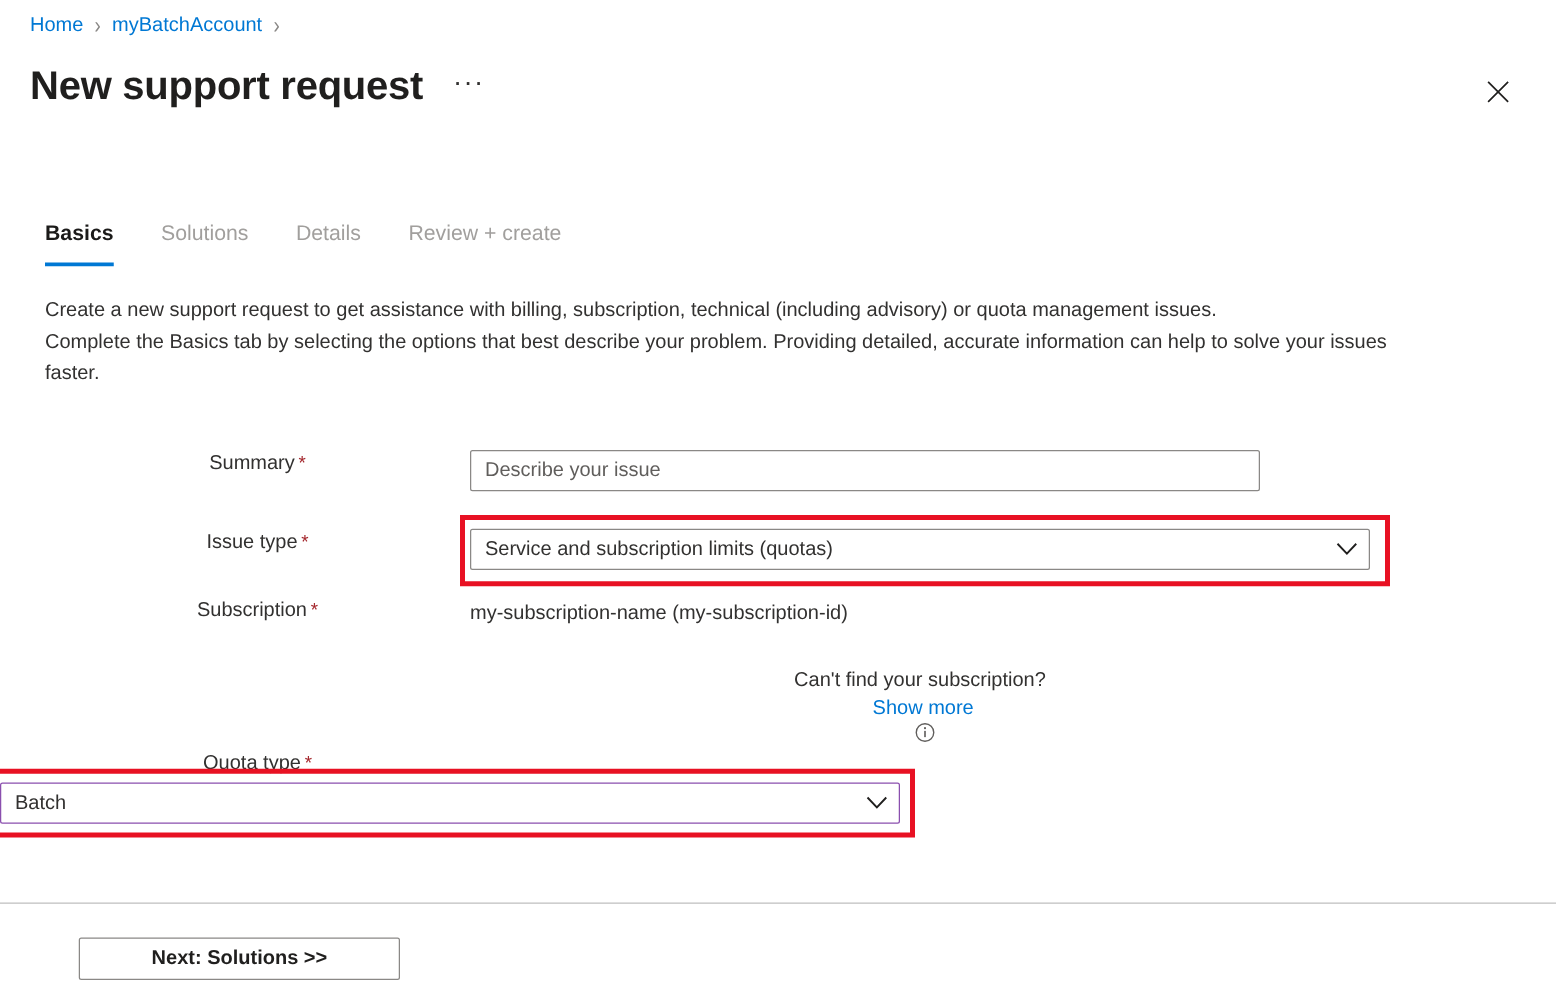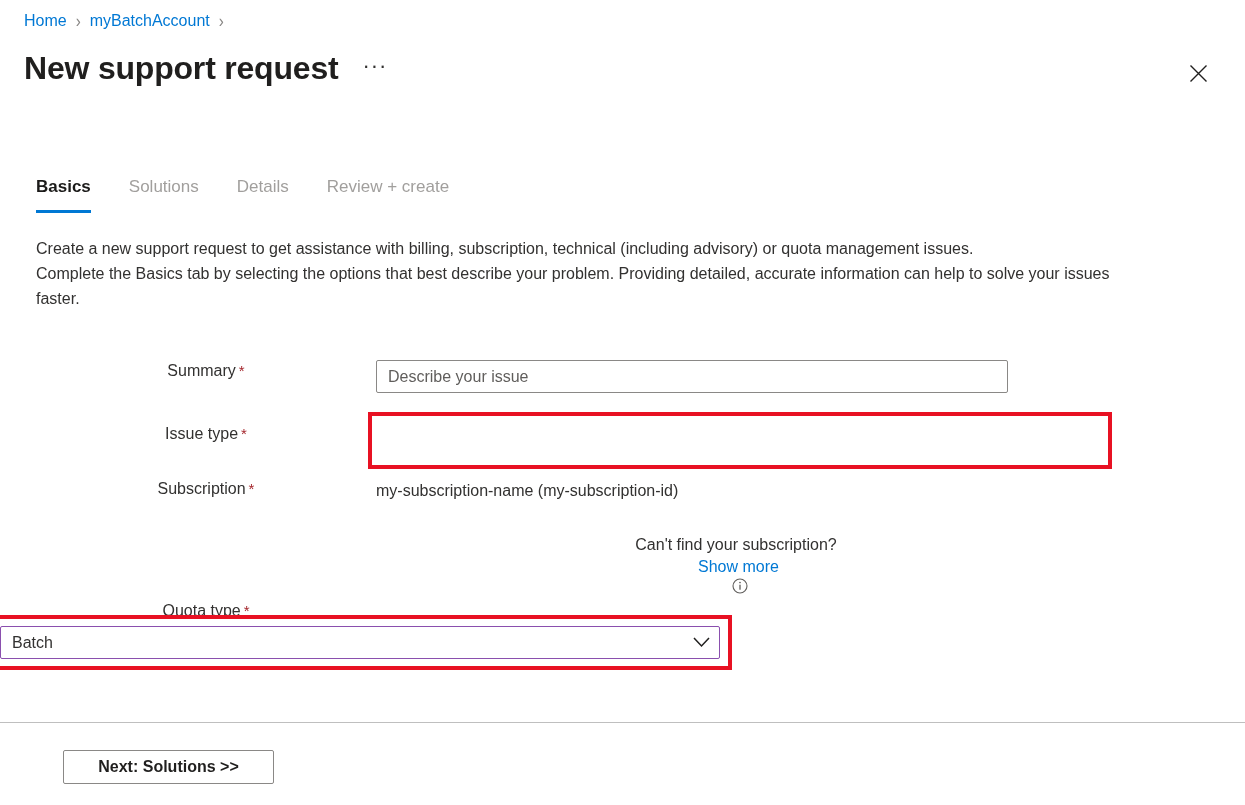--- a/index.html
+++ b/index.html
@@ -224,21 +224,21 @@
     left: 0;
     top: 722px;
     width: 1245px;
     height: 1px;
     background: #bfbfbf;
   }
   .next-btn {
     position: absolute;
     left: 63px;
     top: 750px;
-    width: 211px;
+    width: 257px;
     height: 34px;
     border: 1px solid #8a8886;
     background: #ffffff;
     border-radius: 2px;
     font-family: "Liberation Sans", sans-serif;
     font-size: 16px;
     font-weight: 600;
     color: #201f1e;
     cursor: pointer;
     display: flex;
@@ -289,20 +289,28 @@
     <div class="field-control">
       <input class="text-input" type="text" placeholder="Describe your issue" style="">
     </div>
   </div>
 
   <div class="form-row" style="height:59px;">
     <div class="field-label" style="padding-top:4px;">
       <span>Issue type</span><span class="req">*</span>
     </div>
     <div class="field-control">
+      <div class="dropdown" style="margin-top:4px;">
+        <span>Service and subscription limits (quotas)</span>
+        <span class="chev">
+          <svg width="17" height="11" viewBox="0 0 17 11" aria-hidden="true">
+            <path d="M1 1 L8.5 9 L16 1" stroke="#201f1e" stroke-width="1.5" fill="none"></path>
+          </svg>
+        </span>
+      </div>
       <div class="highlight-box" style="left:-8px; top:-7px; width:744px; height:57px;"></div>
     </div>
   </div>
 
   <div class="form-row" style="height:56px;">
     <div class="field-label">
       <span>Subscription</span><span class="req">*</span>
     </div>
     <div class="field-control">
       <div class="static-value">my-subscription-name (my-subscription-id)</div>

